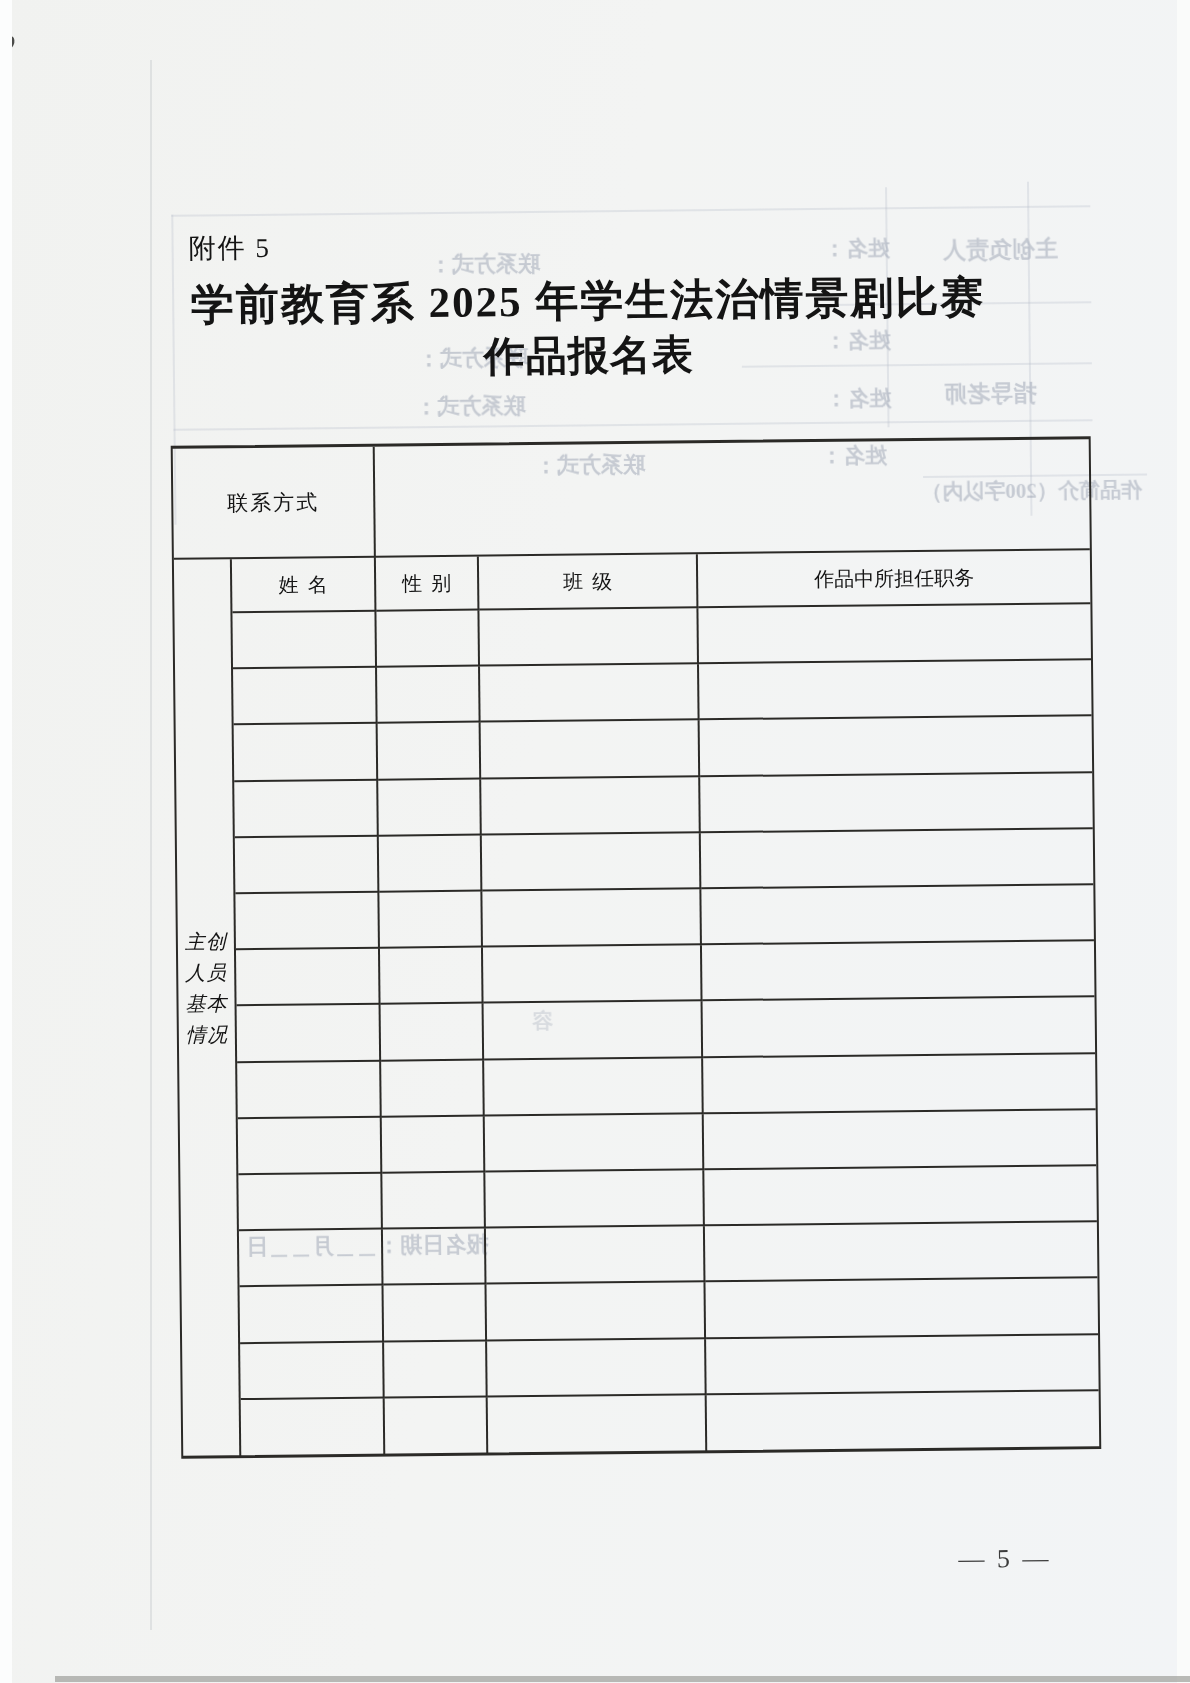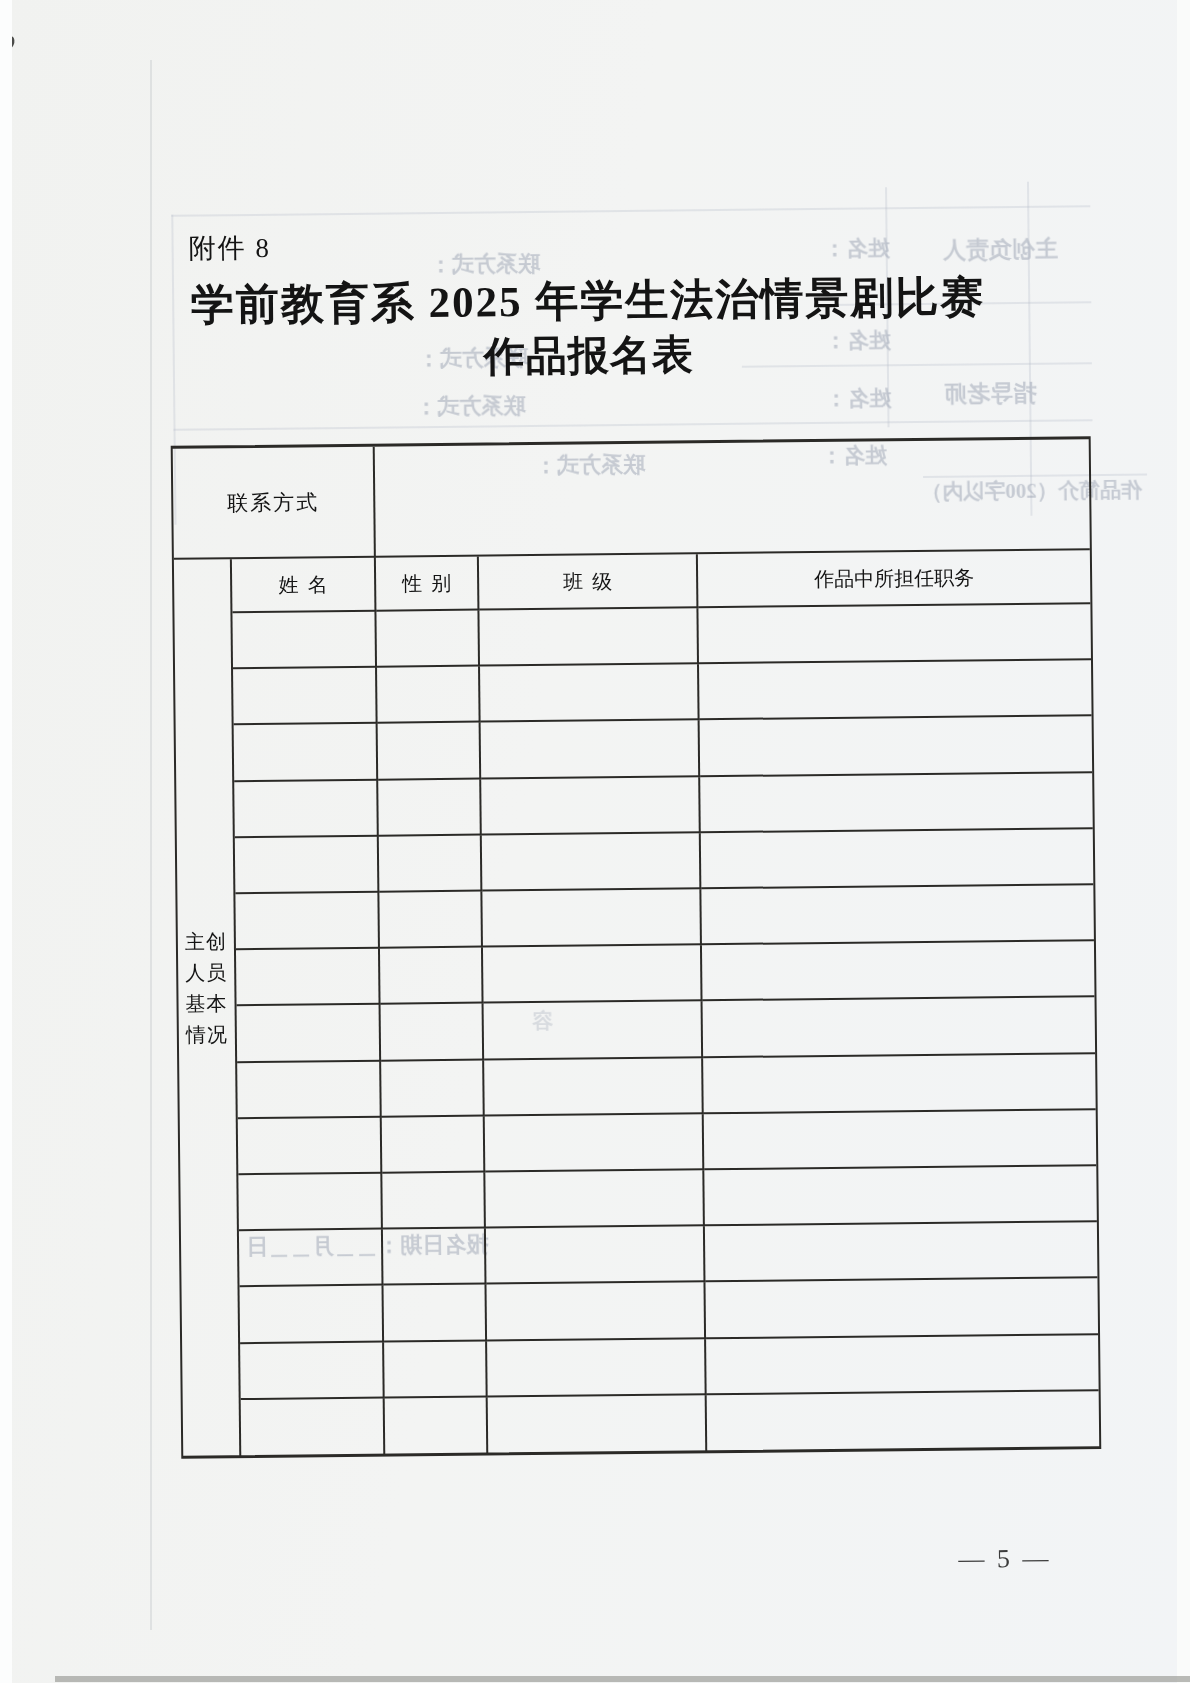--- a/index.html
+++ b/index.html
@@ -29,21 +29,21 @@
   .table{position:absolute;left:176px;top:441px;width:920px;height:1013px;
     border:2px solid var(--line);border-top-width:3px;border-bottom-width:3px;
     box-sizing:border-box;}
   .cell{position:absolute;box-sizing:border-box;display:flex;align-items:center;justify-content:center;}
   .br{border-right:2px solid var(--line);}
   .bb{border-bottom:2px solid var(--line);}
   .lbl{font-size:21px;letter-spacing:2px;}
   .hdr{font-size:20px;}
   .hdr .short{letter-spacing:9px;margin-right:-9px;}
   .creator{flex-direction:column;gap:5px;padding-bottom:40px;font-size:20px;line-height:26px;}
-  .creator span{display:block;letter-spacing:1px;}
+  .creator span{display:block;letter-spacing:1px;font-style:italic;}
 
   
   .pagenum{position:absolute;left:952px;top:1548px;font-size:26px;letter-spacing:3px;color:#3c3c3c;}
 
   
   .bleed{position:absolute;transform:scaleX(-1);color:var(--bleed);opacity:.5;
     filter:blur(.6px);font-weight:600;white-space:nowrap;}
   .gline{position:absolute;background:#b6bccb;opacity:.3;}
 
   
@@ -79,21 +79,21 @@
     <span class="bleed" style="left:424px;top:342px;font-size:22px;">联系方式：</span>
     <span class="bleed" style="left:950px;top:382px;font-size:23px;">指导老师</span>
     <span class="bleed" style="left:831px;top:386px;font-size:22px;">姓名：</span>
     <span class="bleed" style="left:421px;top:390px;font-size:22px;">联系方式：</span>
     <span class="bleed" style="left:826px;top:443px;font-size:22px;">姓名：</span>
     <span class="bleed" style="left:540px;top:450px;font-size:22px;">联系方式：</span>
     <span class="bleed" style="left:926px;top:481px;font-size:21px;">作品简介（200字以内）</span>
     <span class="bleed" style="left:243px;top:1228px;font-size:22px;">报名日期：＿＿月＿＿日</span>
     <span class="bleed" style="left:531px;top:1006px;font-size:21px;opacity:.3;">容</span>
 
-    <div class="attachment">附件 8</div>
+    <div class="attachment">附件 5</div>
     <div class="title1">学前教育系 2025 年学生法治情景剧比赛</div>
     <div class="title2">作品报名表</div>
 
     <div class="table">
 
       <div class="cell br bb lbl" style="left:0;top:0;width:202px;height:111px;">
         <span>联系方式</span>
       </div>
       <div class="cell bb" style="left:202px;top:0;width:714px;height:111px;"></div>
 

